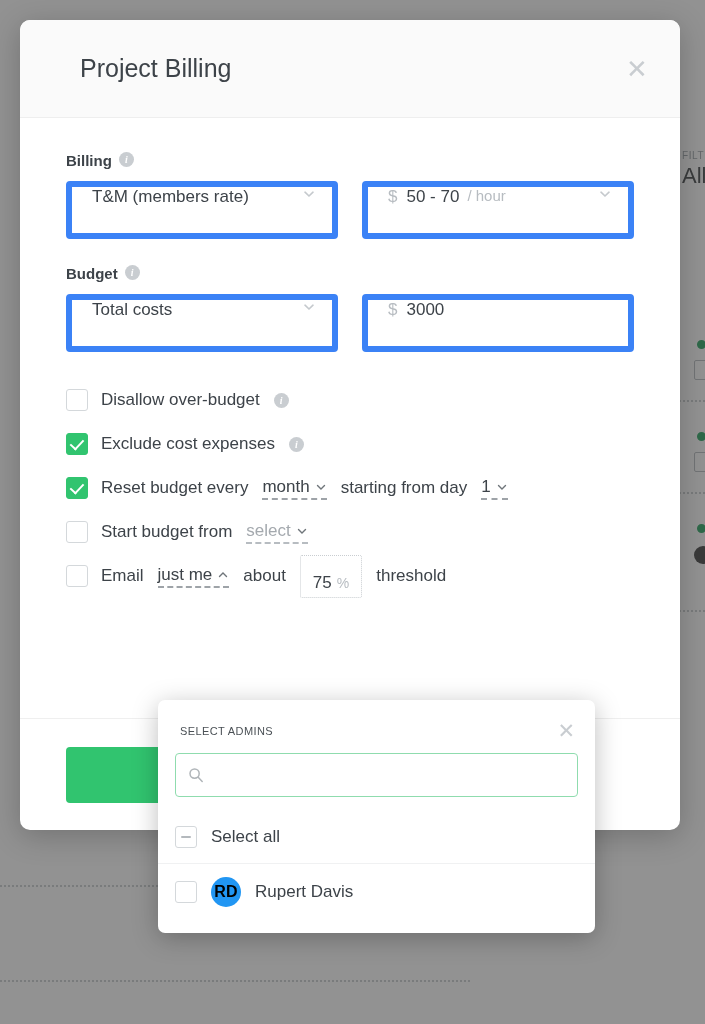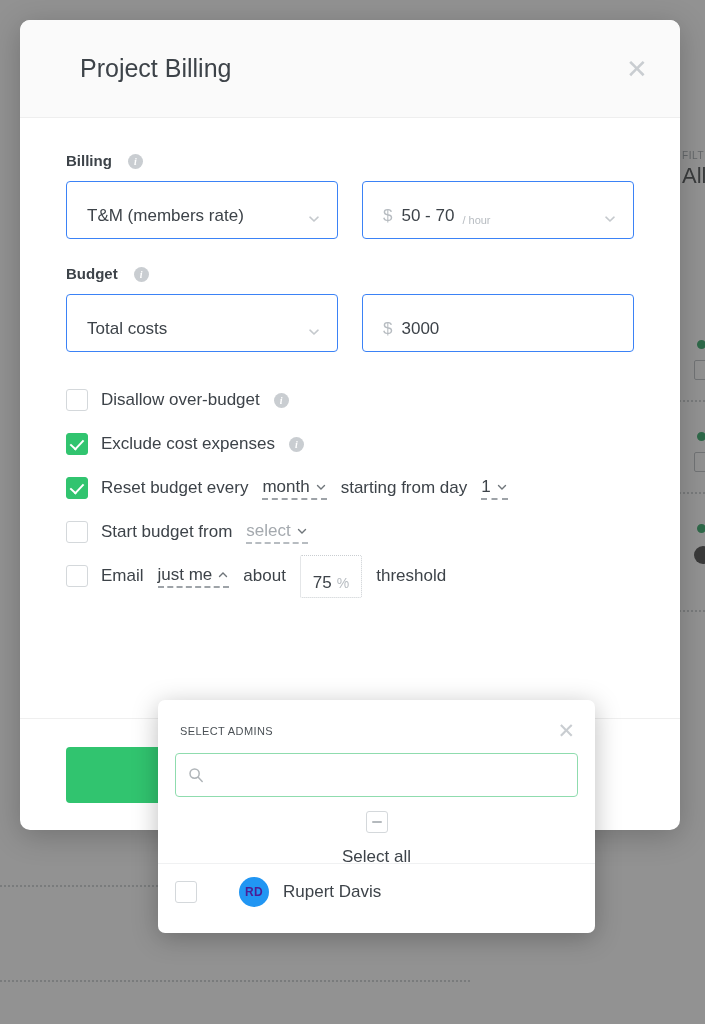--- a/index.html
+++ b/index.html
@@ -37,41 +37,41 @@
   .modal-title { font-size: 25px; color: #3d4349; font-weight: 400; flex: 1; }
   .close-x {
     width: 30px; height: 30px; display: flex; align-items: center; justify-content: center;
     color: #c9cdd1; font-size: 26px; line-height: 1; cursor: pointer; font-weight: 300;
   }
 
   .modal-body { padding: 34px 46px 0 46px; }
 
   .field-label {
     font-size: 15px; font-weight: bold; color: #3d4349;
-    display: flex; align-items: flex-end; gap: 16px; margin-bottom: 12px;
+    display: flex; align-items: flex-start; gap: 7px; margin-bottom: 12px;
   }
   .info-icon {
     width: 15px; height: 15px; border-radius: 50%; background: #c9cdd1;
     color: #fff; font-size: 10px; font-style: italic; font-weight: bold;
     display: inline-flex; align-items: center; justify-content: center;
     font-family: "Liberation Serif", serif; cursor: pointer;
   }
 
   .field-row { display: flex; gap: 24px; margin-bottom: 26px; }
   .control {
-    height: 58px; border: 1px solid #3b82f6; border-radius: 4px;
-    display: flex; align-items: flex-end; padding: 0 16px 12px 20px;
+    height: 58px; border: 6px solid #3b82f6; border-radius: 4px;
+    display: flex; align-items: flex-start; padding: 0 16px 5px 20px;
     background: #fff; cursor: pointer;
   }
   .control.left { width: 272px; }
   .control.right { width: 272px; }
   .control-text { flex: 1; font-size: 17px; color: #3d4349; }
   .currency { font-size: 17px; color: #b7bcc1; margin-right: 9px; }
   .amount { font-size: 17px; color: #3d4349; }
-  .unit { font-size: 11px; color: #b7bcc1; margin-left: 8px; }
+  .unit { font-size: 15px; color: #b7bcc1; margin-left: 8px; }
   .chev {
     width: 14px; height: 14px; flex: none; color: #c5c9cd;
   }
   .chev svg { display: block; }
 
   
   .check-list { margin-top: 8px; }
   .check-row {
     display: flex; align-items: center; gap: 13px;
     height: 44px; font-size: 17px; color: #3d4349;
@@ -140,32 +140,32 @@
     color: #3d4349; font-family: "Liberation Sans", sans-serif; background: transparent;
   }
   .admin-row {
     display: flex; align-items: center; gap: 14px;
     padding: 0 17px; height: 56px; cursor: pointer;
   }
   .admin-row.with-sep { border-top: 1px solid #f0f1f2; }
   .admin-name { font-size: 17px; color: #3d4349; }
   .avatar { width: 30px; height: 30px; border-radius: 50%; flex: none; overflow: hidden; }
   .avatar.initials {
-    background: #2196f3; color: #4c1d95; font-size: 12px; font-weight: bold;
-    display: flex; align-items: center; justify-content: center; letter-spacing: .3px; margin-left: 28px;
+    background: #2196f3; color: #000000; font-size: 16px; font-weight: bold;
+    display: flex; align-items: center; justify-content: center; letter-spacing: .3px;
   }
   .avatar.photo {
     background: radial-gradient(circle at 50% 34%, #5f5a56 0 22%, #cfcac4 23% 100%);
     position: relative;
   }
   .avatar.photo::after {
     content: ""; position: absolute; left: 14%; bottom: 0; width: 72%; height: 44%;
     background: #7d7570; border-radius: 46% 46% 0 0;
   }
-  .select-all-row { padding: 0 17px; height: 52px; display: flex; align-items: center; gap: 14px; cursor: pointer; flex-direction: column; }
+  .select-all-row { padding: 0 17px; height: 52px; display: flex; align-items: center; gap: 14px; cursor: pointer; }
   .select-all-label { font-size: 17px; color: #3d4349; }
 </style>
 </head>
 <body>
 
 <div class="bg-app">
   <div class="bg-filter">
     <div class="bg-filter-label">FILTER</div>
     <div class="bg-filter-value">All</div>
   </div>

